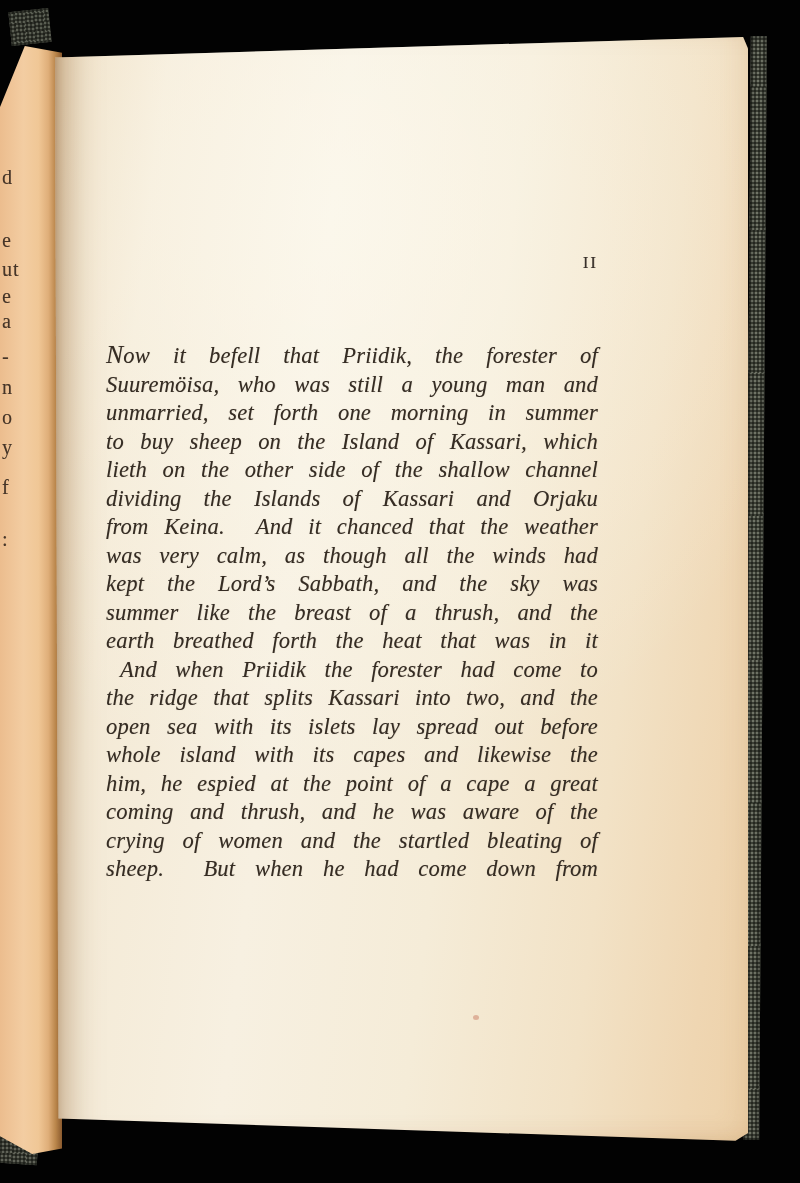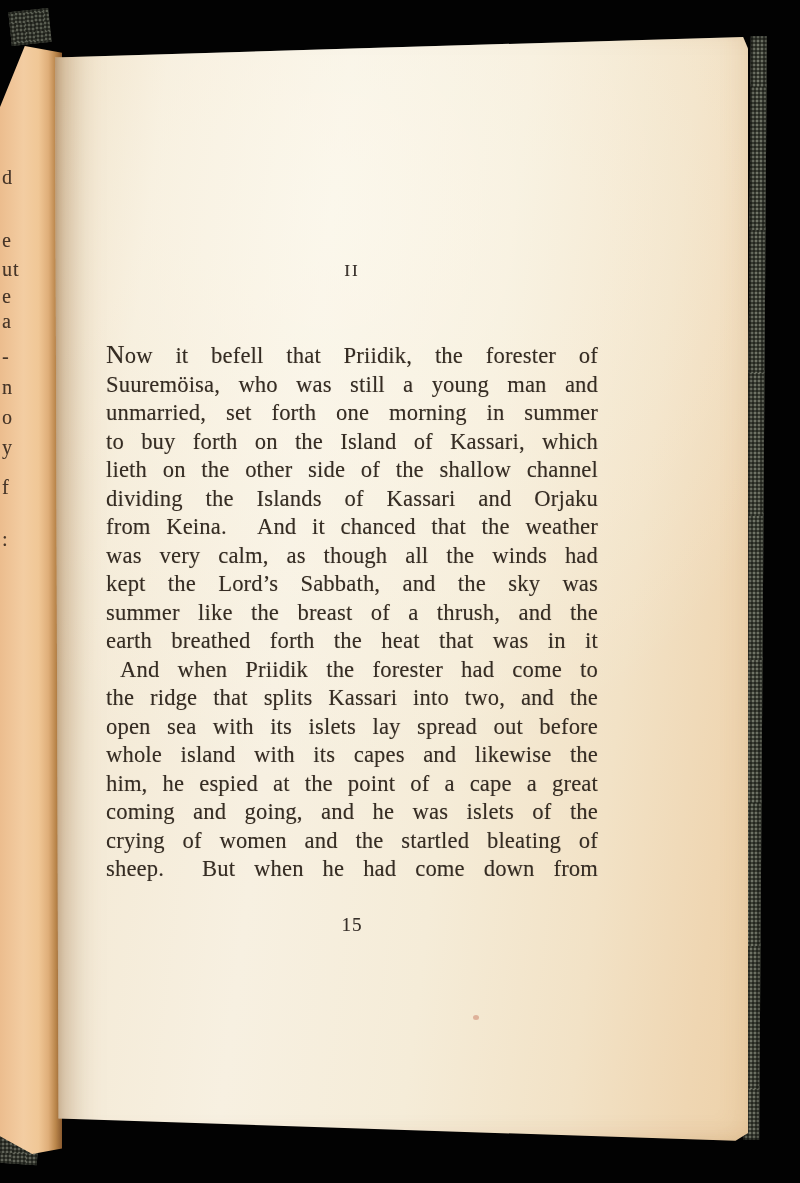--- a/index.html
+++ b/index.html
@@ -78,39 +78,40 @@
         #ecd9ba 0%, #f4ead6 14%, #f7f0e1 36%, #f5ecd8 58%,
         #f2e2c6 78%, #efd6b2 92%, #edd1a9 100%);
     box-shadow:
       inset 30px 0 36px -22px rgba(130,78,26,.5),
       inset 6px 0 10px -6px rgba(100,58,18,.35),
       inset -12px -12px 34px -20px rgba(170,110,50,.3);
   }
 
   .chapter-heading {
     position: absolute;
-    left: 51px; top: 228px;
+    left: 51px; top: 220px;
     width: 492px;
-    text-align: center;
+    text-align: right;
     font-size: 17px;
     letter-spacing: 2px;
     color: #38302a;
     text-shadow: 0.3px 0.3px 0.6px rgba(56,48,42,.4);
   }
 
   .body-text {
     position: absolute;
     left: 51px; top: 308px;
     width: 492px;
     font-size: 22.5px;
     line-height: 28.5px;
     color: #352c23;
     letter-spacing: 0.2px;
     word-spacing: 1.5px;
     text-shadow: 0.3px 0.3px 0.7px rgba(53,44,35,.35);
+    font-style: italic;
   }
   .line {
     text-align: justify;
     text-align-last: justify;
     white-space: normal;
   }
   .line.flush-last { text-align-last: left; }
   .line.indent { text-indent: 14px; }
   .line.opening::first-letter { font-size: 1.14em; }
 
@@ -160,36 +161,35 @@
     </div>
 
   <div class="page">
     <div class="chapter-heading">II</div>
 
     <div class="body-text">
 
     <div class="line opening">Now it befell that Priidik, the forester of</div>
         <div class="line">Suuremöisa, who was still a young man and</div>
         <div class="line">unmarried, set forth one morning in summer</div>
-        <div class="line">to buy forth on the Island of Kassari, which</div>
+        <div class="line">to buy sheep on the Island of Kassari, which</div>
         <div class="line">lieth on the other side of the shallow channel</div>
         <div class="line">dividing the Islands of Kassari and Orjaku</div>
         <div class="line">from Keina.&nbsp; And it chanced that the weather</div>
         <div class="line">was very calm, as though all the winds had</div>
         <div class="line">kept the Lord’s Sabbath, and the sky was</div>
         <div class="line">summer like the breast of a thrush, and the</div>
         <div class="line">earth breathed forth the heat that was in it</div>
         <div class="line indent">And when Priidik the forester had come to</div>
         <div class="line">the ridge that splits Kassari into two, and the</div>
         <div class="line">open sea with its islets lay spread out before</div>
         <div class="line">whole island with its capes and likewise the</div>
         <div class="line">him, he espied at the point of a cape a great</div>
-        <div class="line">coming and going, and he was islets of the</div>
+        <div class="line">coming and thrush, and he was aware of the</div>
         <div class="line">crying of women and the startled bleating of</div>
         <div class="line">sheep.&nbsp; But when he had come down from</div>
       </div>
 
-    <div class="page-number">15</div>
 
     <div class="speck"></div>
   </div>
 
 </div>
 
 </body></html>

